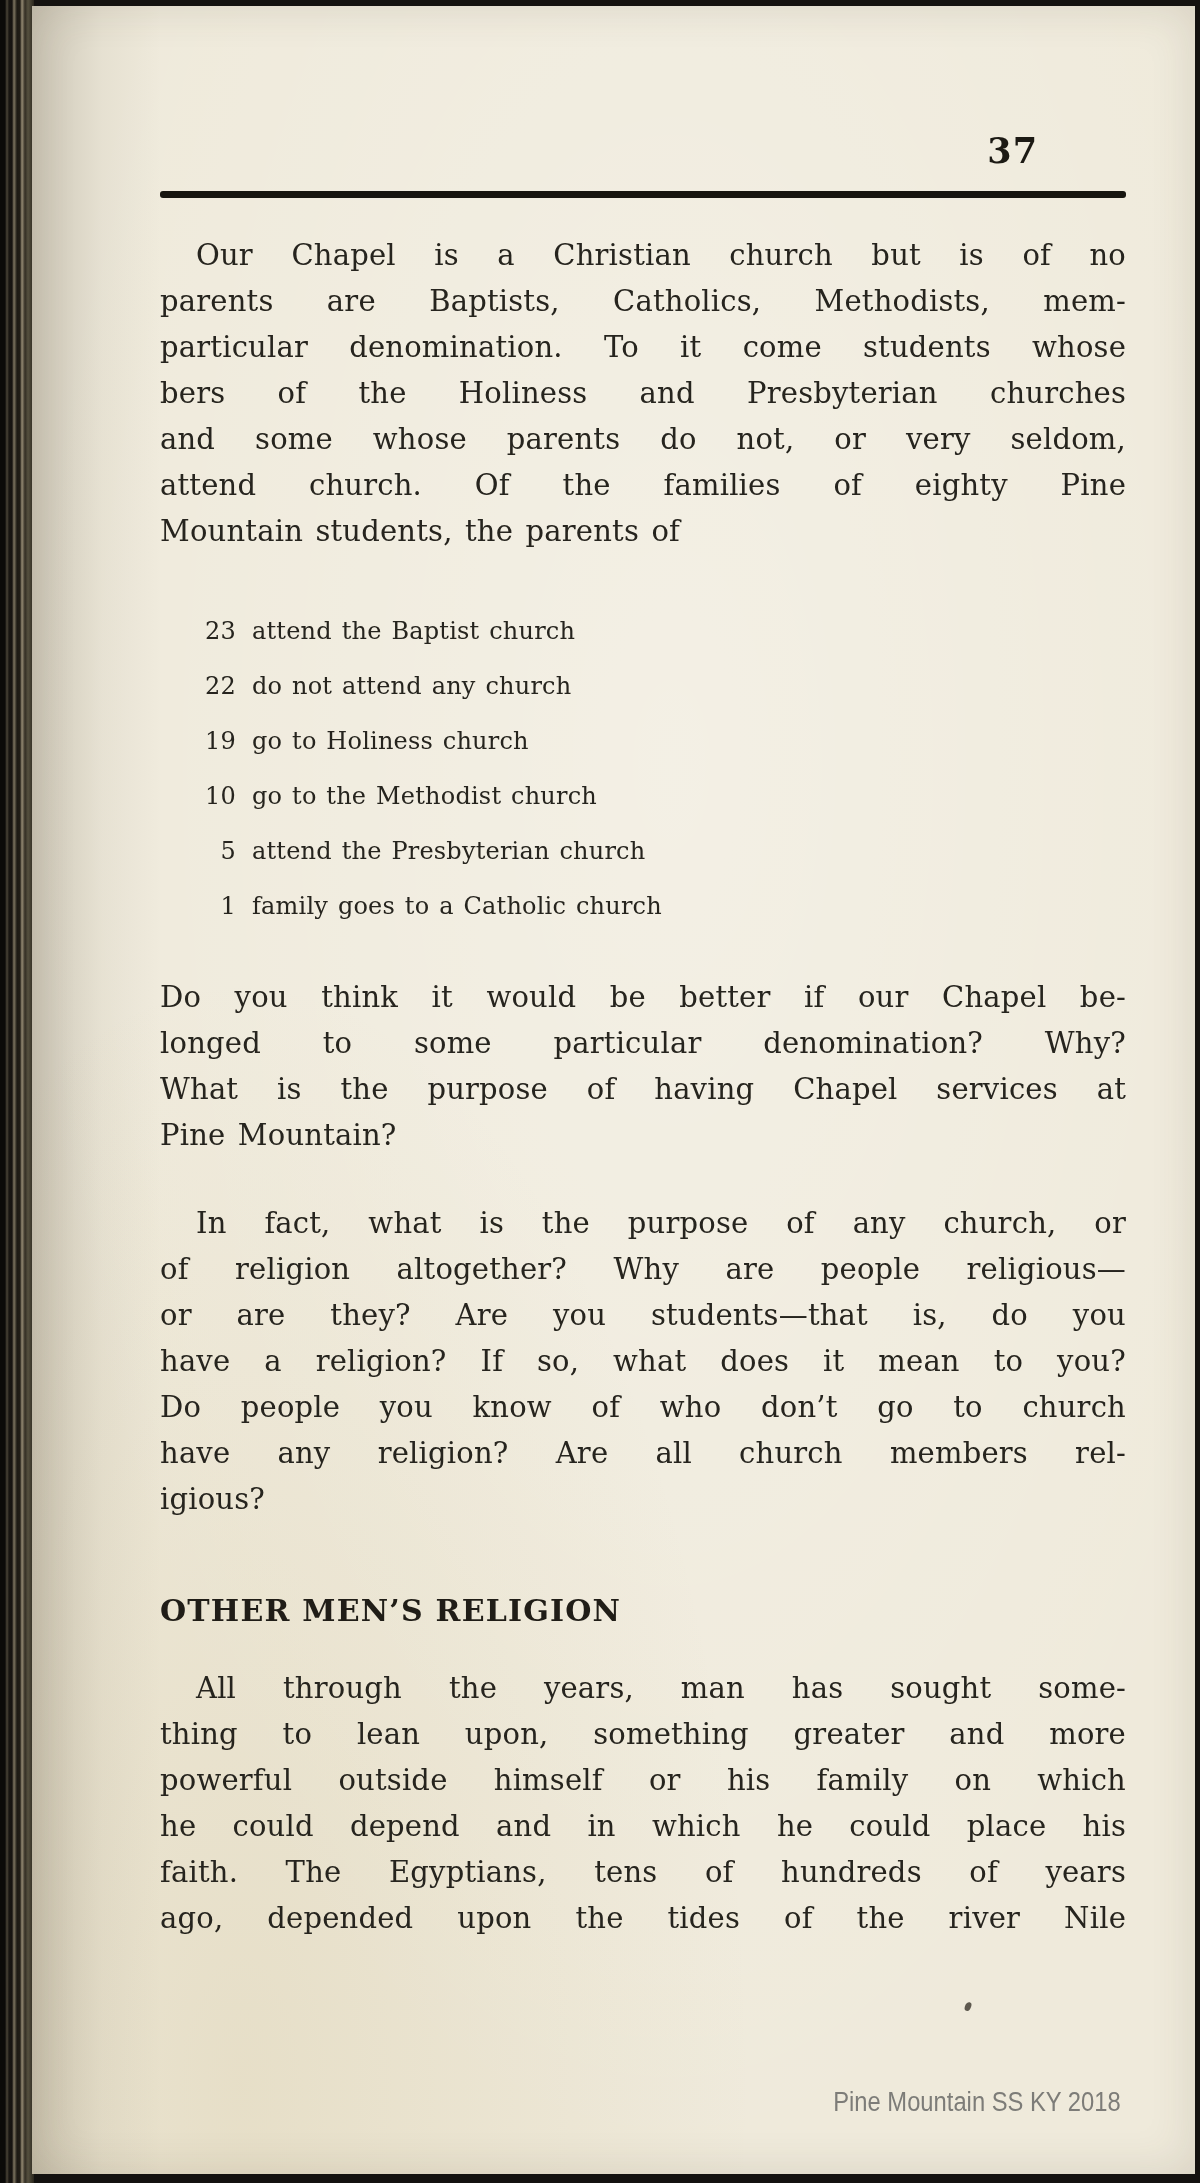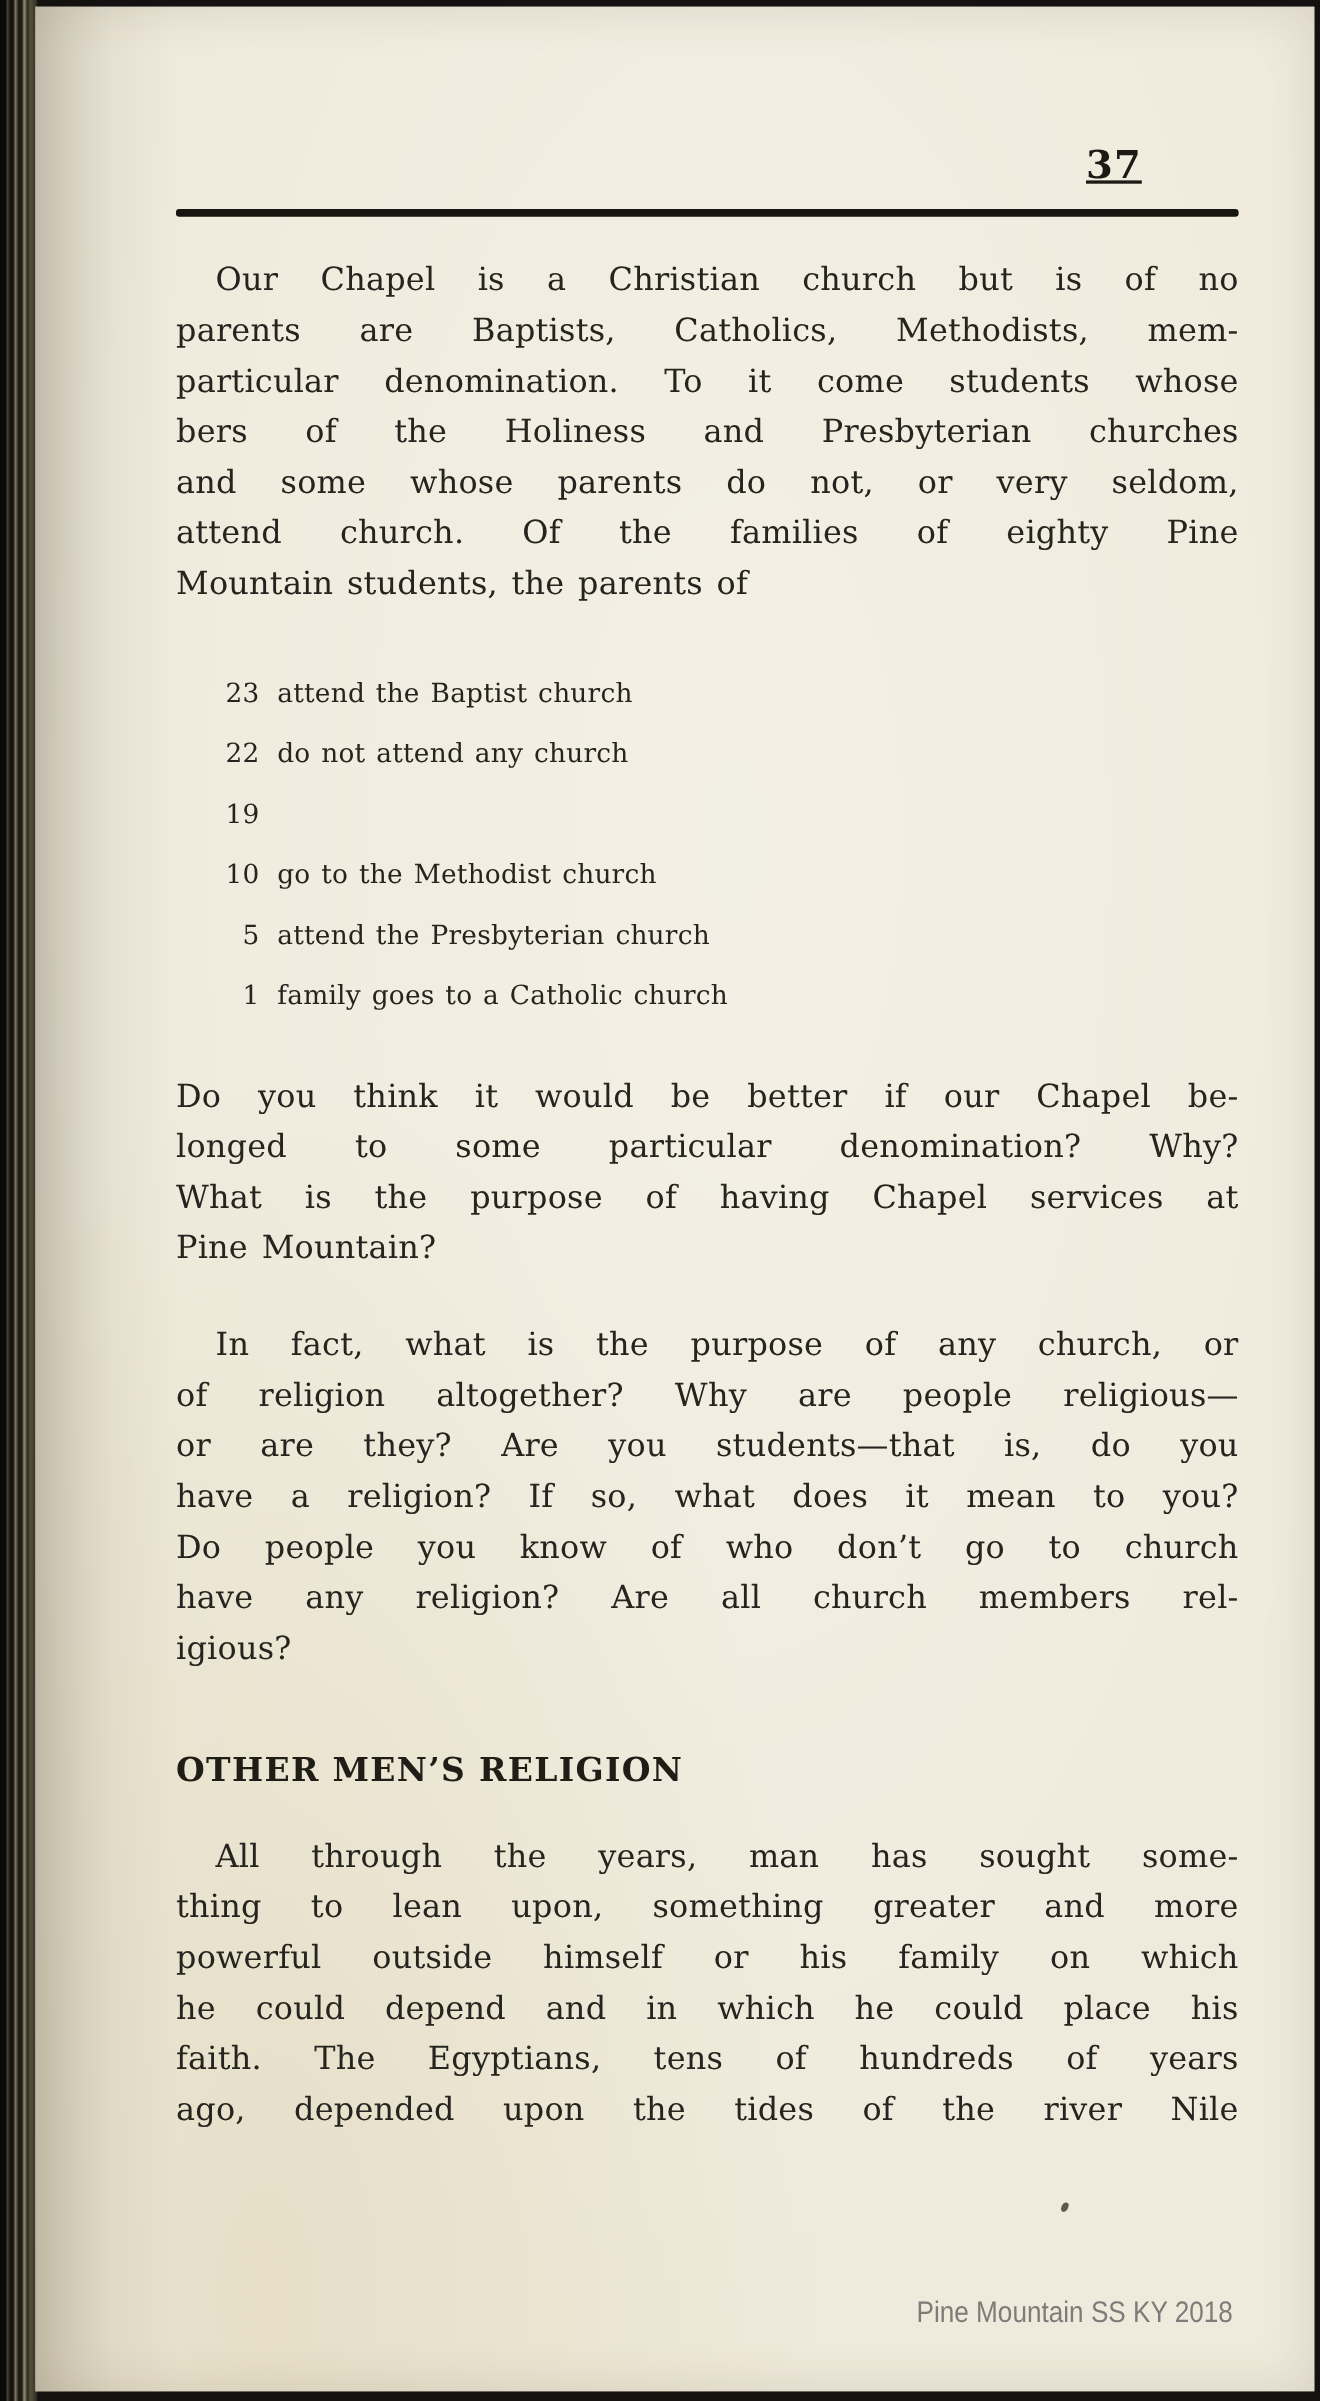--- a/index.html
+++ b/index.html
@@ -31,21 +31,21 @@
       radial-gradient(ellipse at 18% 96%, rgba(168,140,60,0.12), transparent 38%),
       radial-gradient(ellipse at 55% 35%, rgba(255,255,255,0.28), transparent 72%),
       linear-gradient(to right, rgba(60,50,30,0.20), rgba(60,50,30,0.05) 70px, transparent 130px),
       #efeadb;
     box-shadow: inset 0 0 46px rgba(70,60,35,0.14);
     color:#26241e;
   }
   .column { padding:0 69px 0 128px; }
 
   .page-number-row { margin-top:124px; padding-right:88px; text-align:right; line-height:42px; }
-  .page-number { font-size:35px; font-weight:bold; letter-spacing:1px; color:#1c1a14;text-decoration:underline; }
+  .page-number { font-size:35px; font-weight:bold; letter-spacing:1px; color:#1c1a14; }
   .head-rule { margin-top:12px; height:7px; background:#17150f; border-radius:3px; }
 
   .para { }
   .line {
     font-size:29px; line-height:46px;
     text-align:justify; text-align-last:justify;
     word-spacing:3px; letter-spacing:0.2px;
   }
   .line.left-last { text-align-last:left; }
   .line.indent { text-indent:36px; }
@@ -107,20 +107,21 @@
         <li class="tally-item">
           <span class="tally-count">23</span>
           <span class="tally-desc">attend the Baptist church</span>
         </li>
         <li class="tally-item">
           <span class="tally-count">22</span>
           <span class="tally-desc">do not attend any church</span>
         </li>
         <li class="tally-item">
           <span class="tally-count">19</span>
+          <span class="tally-desc">go to Holiness church</span>
         </li>
         <li class="tally-item">
           <span class="tally-count">10</span>
           <span class="tally-desc">go to the Methodist church</span>
         </li>
         <li class="tally-item">
           <span class="tally-count">5</span>
           <span class="tally-desc">attend the Presbyterian church</span>
         </li>
         <li class="tally-item">

